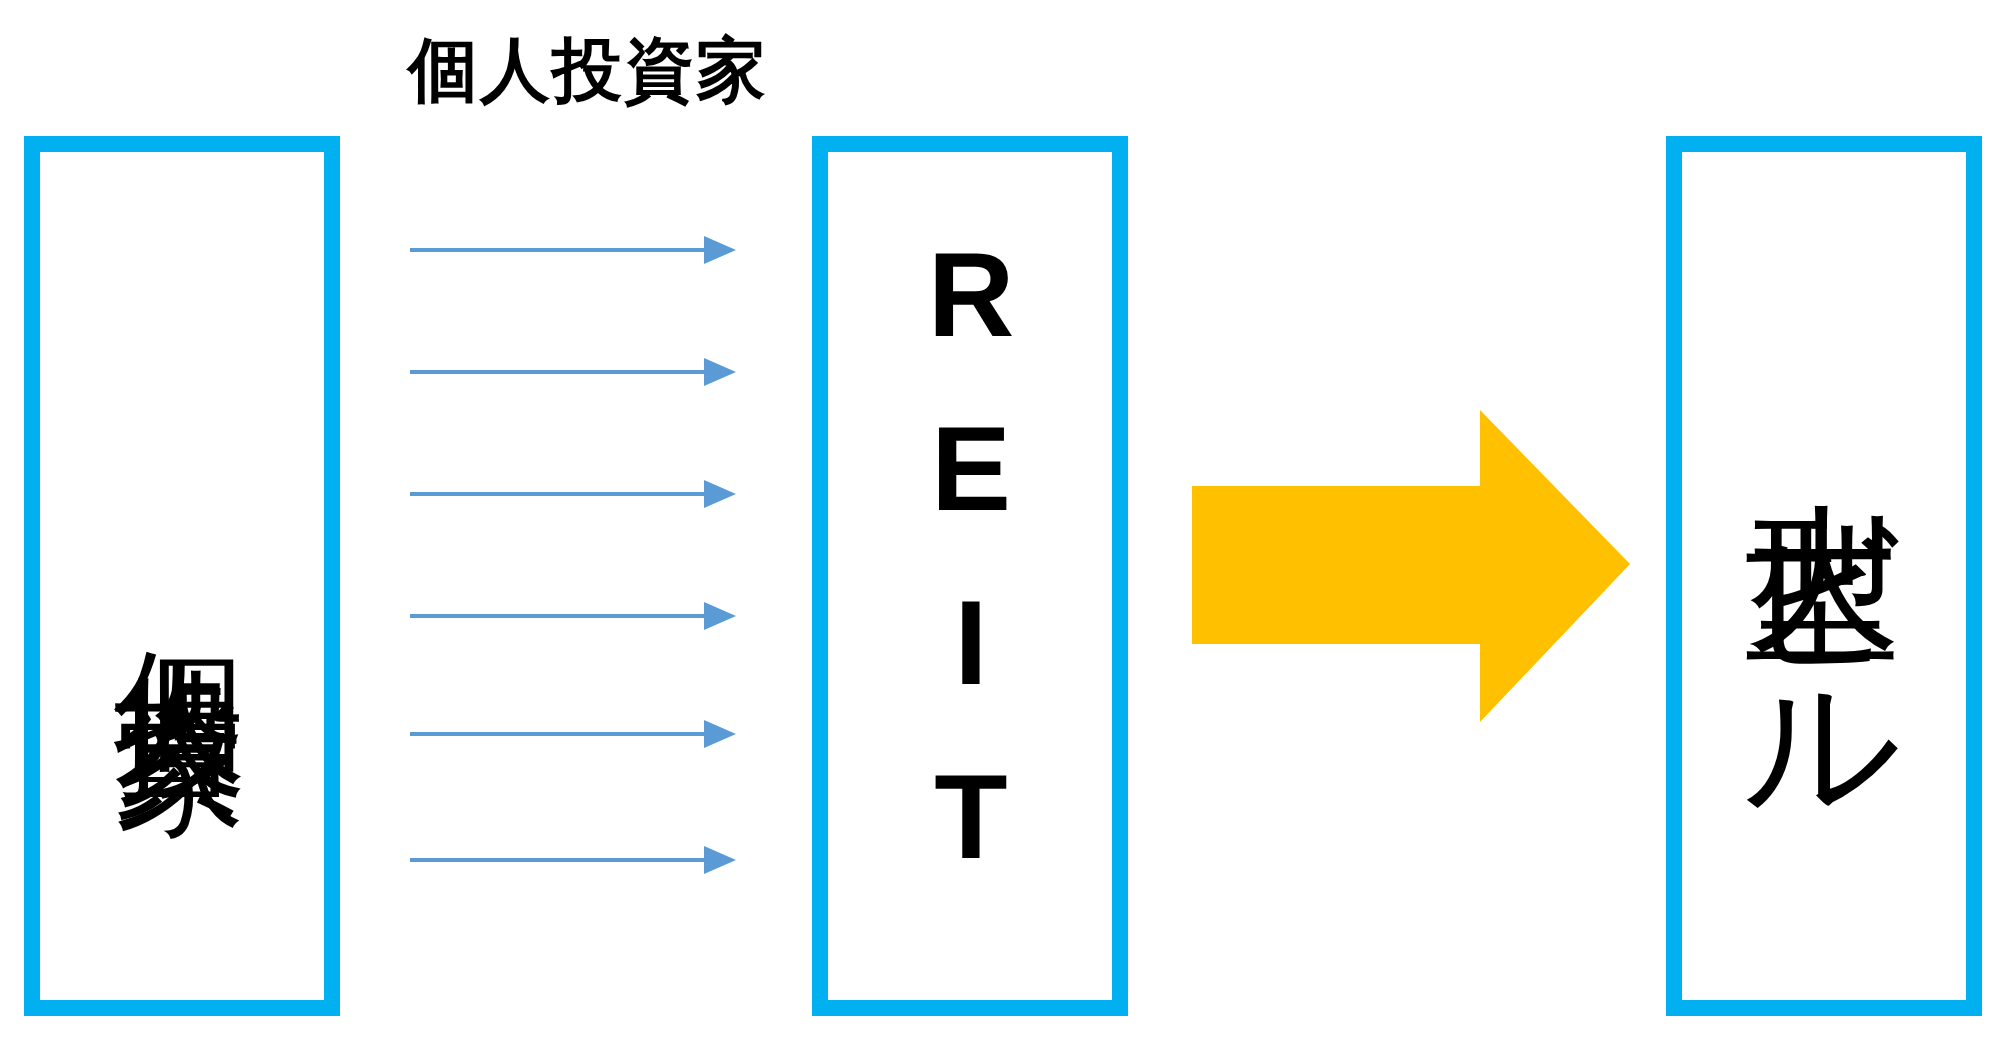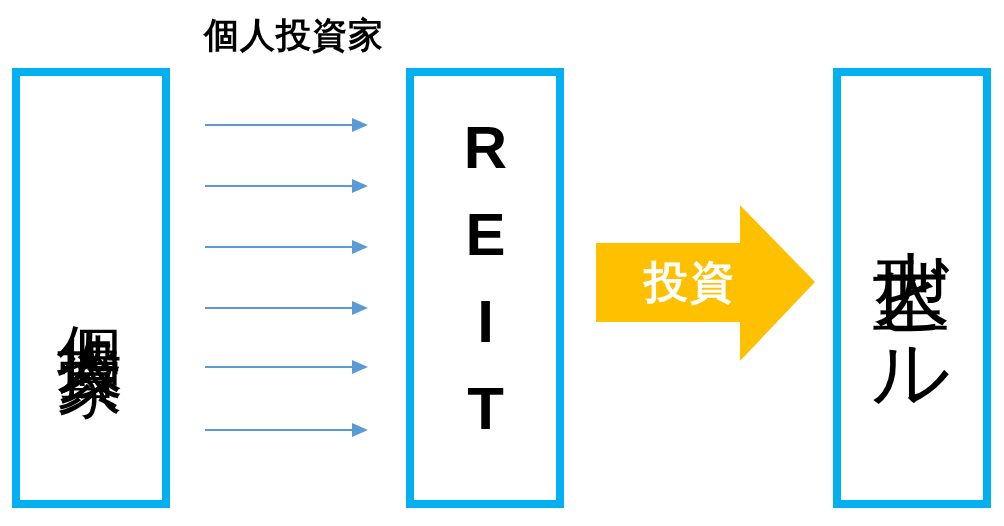--- a/index.html
+++ b/index.html
@@ -109,21 +109,20 @@
         <polygon points="352,360 368,367 352,374" fill="#5B9BD5"></polygon>
       </g>
       <g>
         <line x1="205" y1="430" x2="352" y2="430" stroke-width="2" stroke="#5B9BD5"></line>
         <polygon points="352,423 368,430 352,437" fill="#5B9BD5"></polygon>
       </g>
     </g>
     <polygon points="596,243 740,243 740,205 815,282 740,361 740,322 596,322" fill="#FFC000"></polygon>
   </svg>
 
-  <div class="big-arrow-label">投資</div>
 
   <div class="box box-left">
     <div class="vtext vtext-investors">個人投資家</div>
   </div>
 
   <div class="box box-middle">
     <div class="vtext vtext-reit">REIT</div>
   </div>
 
   <div class="box box-right">

